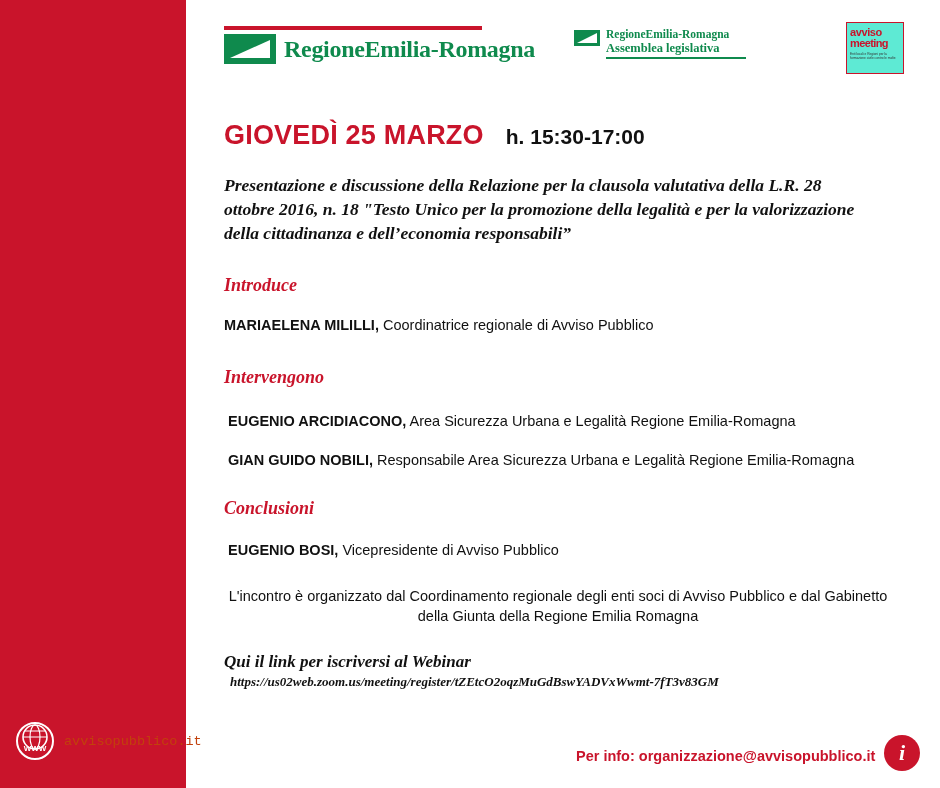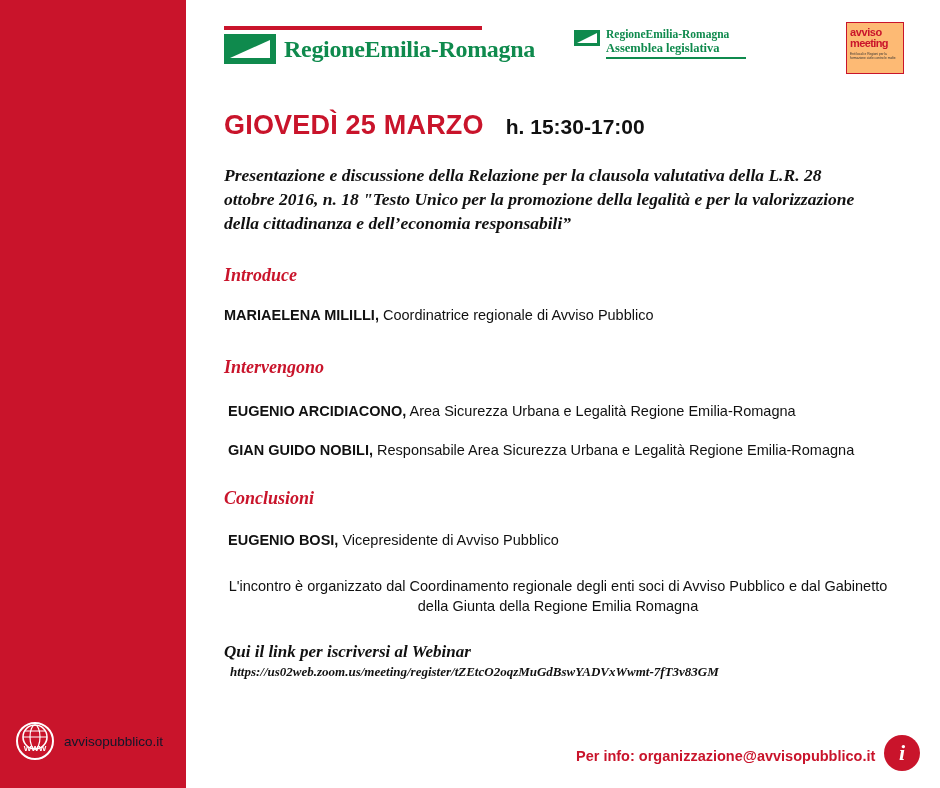--- a/index.html
+++ b/index.html
@@ -60,23 +60,23 @@
     right: 0;
     bottom: 5px;
     text-align: center;
     color: #ffffff;
     font-size: 8px;
     font-weight: bold;
     letter-spacing: 0px;
     font-family: "Liberation Sans", sans-serif;
   }
   .bar-site {
-    color: #0f172a;
+    color: #c2410c;
     font-size: 13.5px;
-    font-family: Liberation Sans, sans-serif;
+    font-family: Liberation Mono, monospace;
   }
 
   
   .header {
     position: absolute;
     left: 186px;
     top: 0;
     right: 0;
     height: 100px;
     padding-left: 24px;
@@ -175,21 +175,21 @@
     margin-top: 2px;
     margin-left: 32px;
   }
   .logo-avviso {
     position: absolute;
     left: 660px;
     top: 22px;
     width: 58px;
     height: 52px;
     border: 1.5px solid #c9142b;
-    background: #fdba74;
+    background: #5eead4;
     box-sizing: border-box;
     padding: 4px 3px 3px 3px;
   }
   .av-word1 {
     color: #c9142b;
     font-family: "Liberation Sans", sans-serif;
     font-weight: bold;
     font-size: 11px;
     line-height: 11px;
     letter-spacing: -0.4px;
@@ -213,20 +213,21 @@
   .content {
     position: absolute;
     left: 224px;
     top: 110px;
     width: 690px;
   }
   .date-row {
     display: flex;
     align-items: baseline;
     gap: 22px;
+    margin-top: 10px;
   }
   .date-main {
     color: #c9142b;
     font-weight: bold;
     font-size: 27px;
     font-family: "Liberation Sans", sans-serif;
     letter-spacing: 0.2px;
   }
   .date-time {
     color: #111111;

